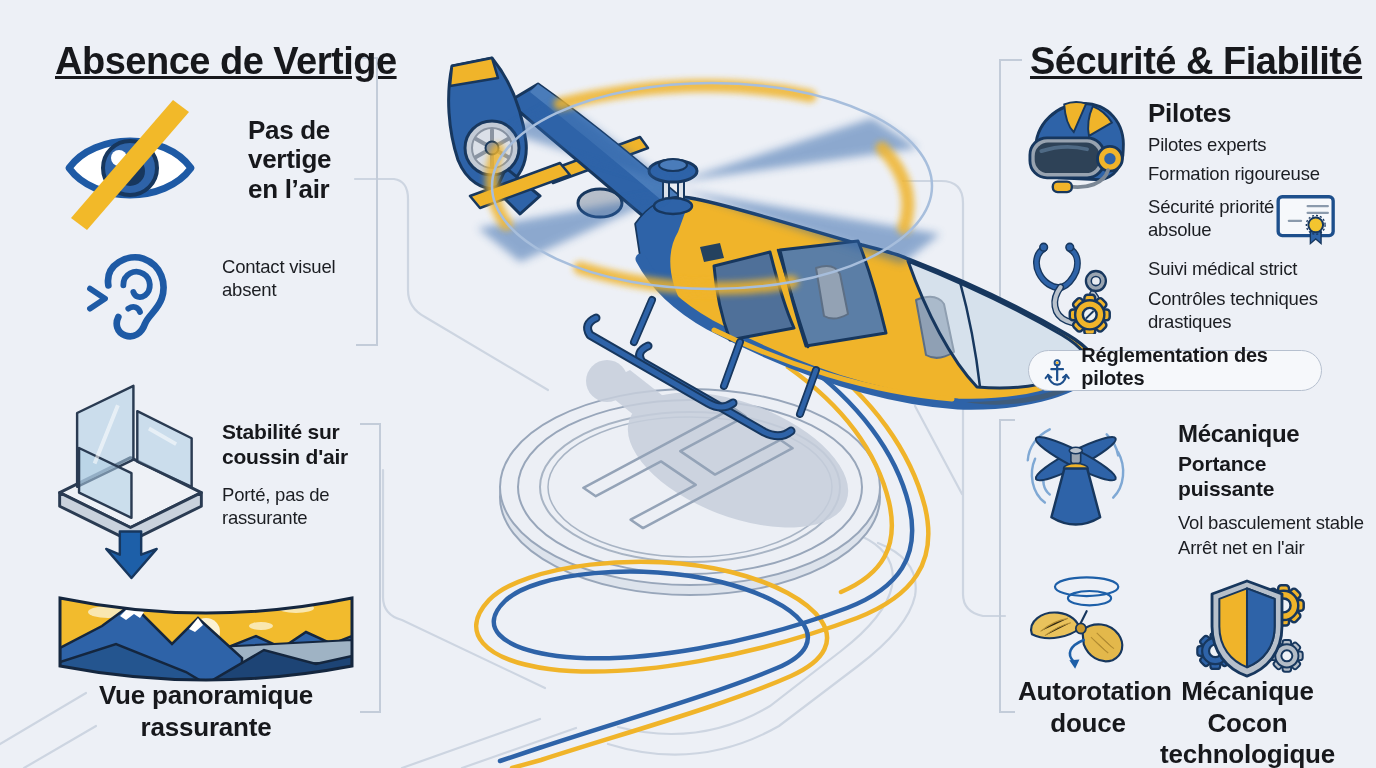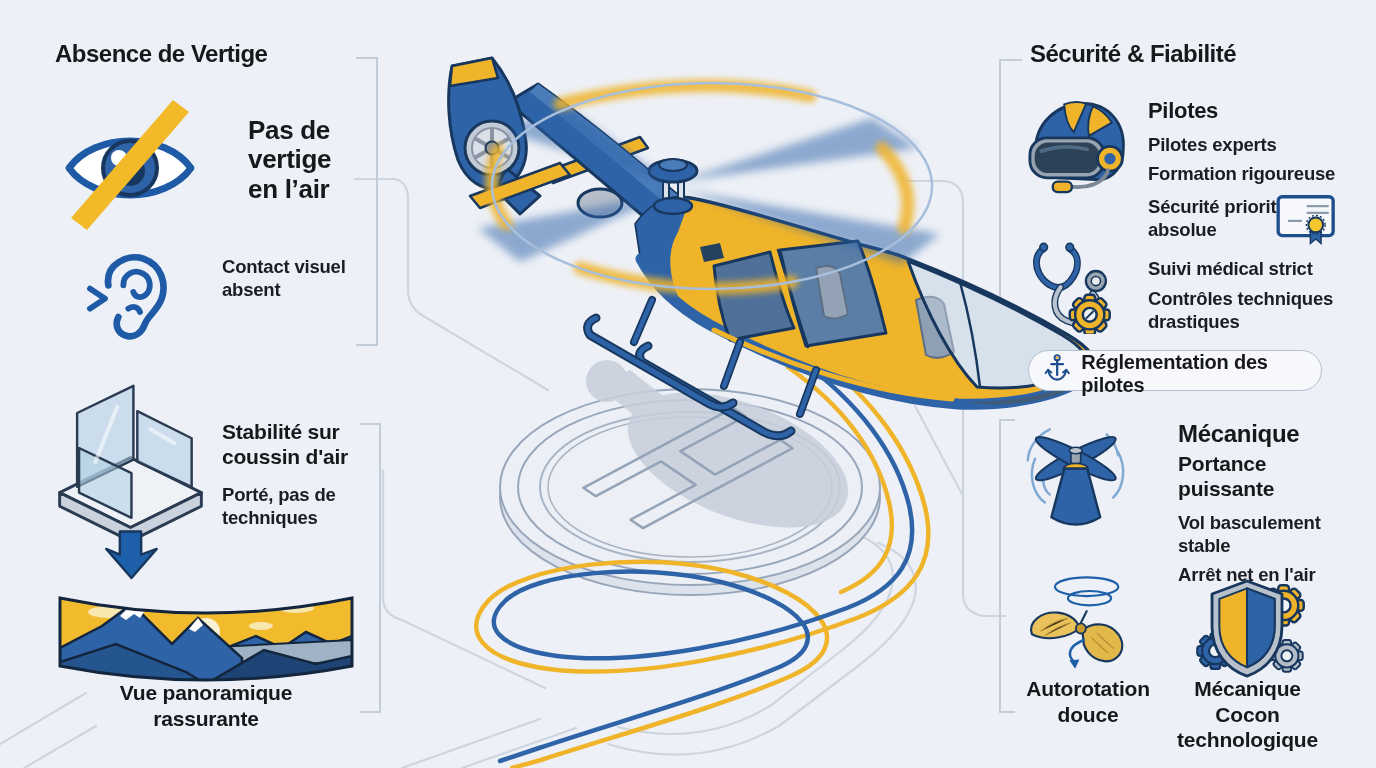--- a/index.html
+++ b/index.html
@@ -1,27 +1,27 @@
 <!DOCTYPE html>
 <html><head>
 <meta charset="utf-8">
 <style>
   html,body{margin:0;padding:0;background:#e9edf3;}
   #stage{position:relative;width:1376px;height:768px;background:#edf0f6;overflow:hidden;
          font-family:"Liberation Sans","DejaVu Sans",sans-serif;color:#17181c;}
   .abs{position:absolute;}
   .ml{white-space:pre-line;}
-  .title{font-size:24px;font-weight:700;letter-spacing:-0.5px;}
+  .title{font-size:38px;font-weight:700;letter-spacing:-0.5px;text-decoration:underline;}
   .bighead{font-size:26px;font-weight:700;line-height:1.13;letter-spacing:-0.3px;margin-left:26px;}
   .midhead{font-size:21px;font-weight:700;line-height:1.18;letter-spacing:-0.2px;}
   .mechead{font-size:24px;font-weight:700;letter-spacing:-0.3px;}
-  .pilhead{font-size:22px;font-weight:700;letter-spacing:-0.3px;}
-  .body{font-size:18.5px;font-weight:700;line-height:1.22;letter-spacing:-0.2px;color:#1b1d22;}
-  .caption{font-size:21px;font-weight:600;line-height:1.22;text-align:center;letter-spacing:-0.2px;}
-  .pill{display:flex;align-items:flex-start;gap:10px;padding:0 14px 0 14px;height:41px;width:294px;
+  .pilhead{font-size:26px;font-weight:700;letter-spacing:-0.3px;}
+  .body{font-size:18.5px;font-weight:400;line-height:1.22;letter-spacing:-0.2px;color:#1b1d22;}
+  .caption{font-size:26px;font-weight:600;line-height:1.22;text-align:center;letter-spacing:-0.2px;}
+  .pill{display:flex;align-items:flex-end;gap:10px;padding:0 14px 0 14px;height:41px;width:294px;
         box-sizing:border-box;background:#f6f8fb;border:1.5px solid #b6c0cf;border-radius:22px;}
   .pill span{font-size:20px;font-weight:600;letter-spacing:-0.2px;}
   svg{display:block;}
 </style>
 </head>
 <body>
 
 <div id="stage">
 
   <svg class="abs" style="left:0;top:0" width="1376" height="768" viewBox="0 0 1376 768">
@@ -198,21 +198,21 @@
     </g>
     <g stroke="#ffffff" stroke-width="4" opacity="0.55">
       <line x1="48" y1="88" x2="72" y2="28"></line>
         <line x1="104" y1="52" x2="132" y2="68"></line>
     </g>
     <path d="M74,158 L96,158 L96,182 L112,176 L86,206 L60,176 L74,182 Z" fill="#1d5fa8" stroke="#17375e" stroke-width="2.5" stroke-linejoin="round"></path>
   </svg>
   <div class="abs midhead ml" style="left:222px;top:420px">Stabilité sur
 coussin d'air</div>
   <div class="abs body ml" style="left:222px;top:484px">Porté, pas de
-techniques</div>
+rassurante</div>
 
   <svg class="abs" style="left:56px;top:588px" width="300" height="96" viewBox="0 0 300 96">
     <defs>
         <clipPath id="pano">
           <path d="M4,10 Q150,40 296,10 L296,78 Q150,106 4,78 Z"></path>
         </clipPath>
       </defs>
     <g clip-path="url(#pano)">
       <rect x="0" y="0" width="300" height="96" fill="#F2BB2D"></rect>
       <ellipse cx="52" cy="24" rx="20" ry="6" fill="#F9E7B0"></ellipse>
@@ -310,21 +310,21 @@
     <ellipse cx="66" cy="50" rx="55" ry="10" fill="#2E63A8" stroke="#17375e" stroke-width="2.5" transform="rotate(27 66 50)"></ellipse>
     <rect x="60" y="40" width="12" height="16" rx="3" fill="#9aa5b1" stroke="#17375e" stroke-width="2"></rect>
     <ellipse cx="66" cy="40" rx="8" ry="4" fill="#b9c2cc" stroke="#17375e" stroke-width="2"></ellipse>
     <ellipse cx="66" cy="62" rx="15" ry="6" fill="#F0B42A" stroke="#17375e" stroke-width="2"></ellipse>
     <path d="M52,62 L80,62 L96,122 Q66,140 36,122 Z" fill="#2E63A8" stroke="#17375e" stroke-width="3" stroke-linejoin="round"></path>
   </svg>
   <div class="abs mechead" style="left:1178px;top:420px">Mécanique</div>
   <div class="abs midhead ml" style="left:1178px;top:452px">Portance
 puissante</div>
   <div class="abs body" style="left:1178px;top:512px">Vol basculement stable</div>
-  <div class="abs body" style="left:1178px;top:564px">Arrêt net en l'air</div>
+  <div class="abs body" style="left:1178px;top:537px">Arrêt net en l'air</div>
 
   <svg class="abs" style="left:1018px;top:568px" width="120" height="108" viewBox="0 0 160 150">
     <g fill="none" stroke="#1d5fa8" stroke-width="3">
       <ellipse cx="92" cy="26" rx="44" ry="13"></ellipse>
       <ellipse cx="96" cy="42" rx="30" ry="10"></ellipse>
     </g>
     <path d="M16,92 C10,74 30,60 52,62 C70,64 80,74 82,84 C70,94 40,104 16,92 Z" fill="#E9C25C" stroke="#17375e" stroke-width="3" stroke-linejoin="round"></path>
     <path d="M86,86 C102,74 124,76 136,92 C146,106 142,122 128,128 C110,134 94,122 88,106 Z" fill="#E3B84B" stroke="#17375e" stroke-width="3" stroke-linejoin="round"></path>
     <g stroke="#a8822a" stroke-width="1.5" opacity="0.8">
       <path d="M28,88 C40,78 54,72 66,70"></path>

